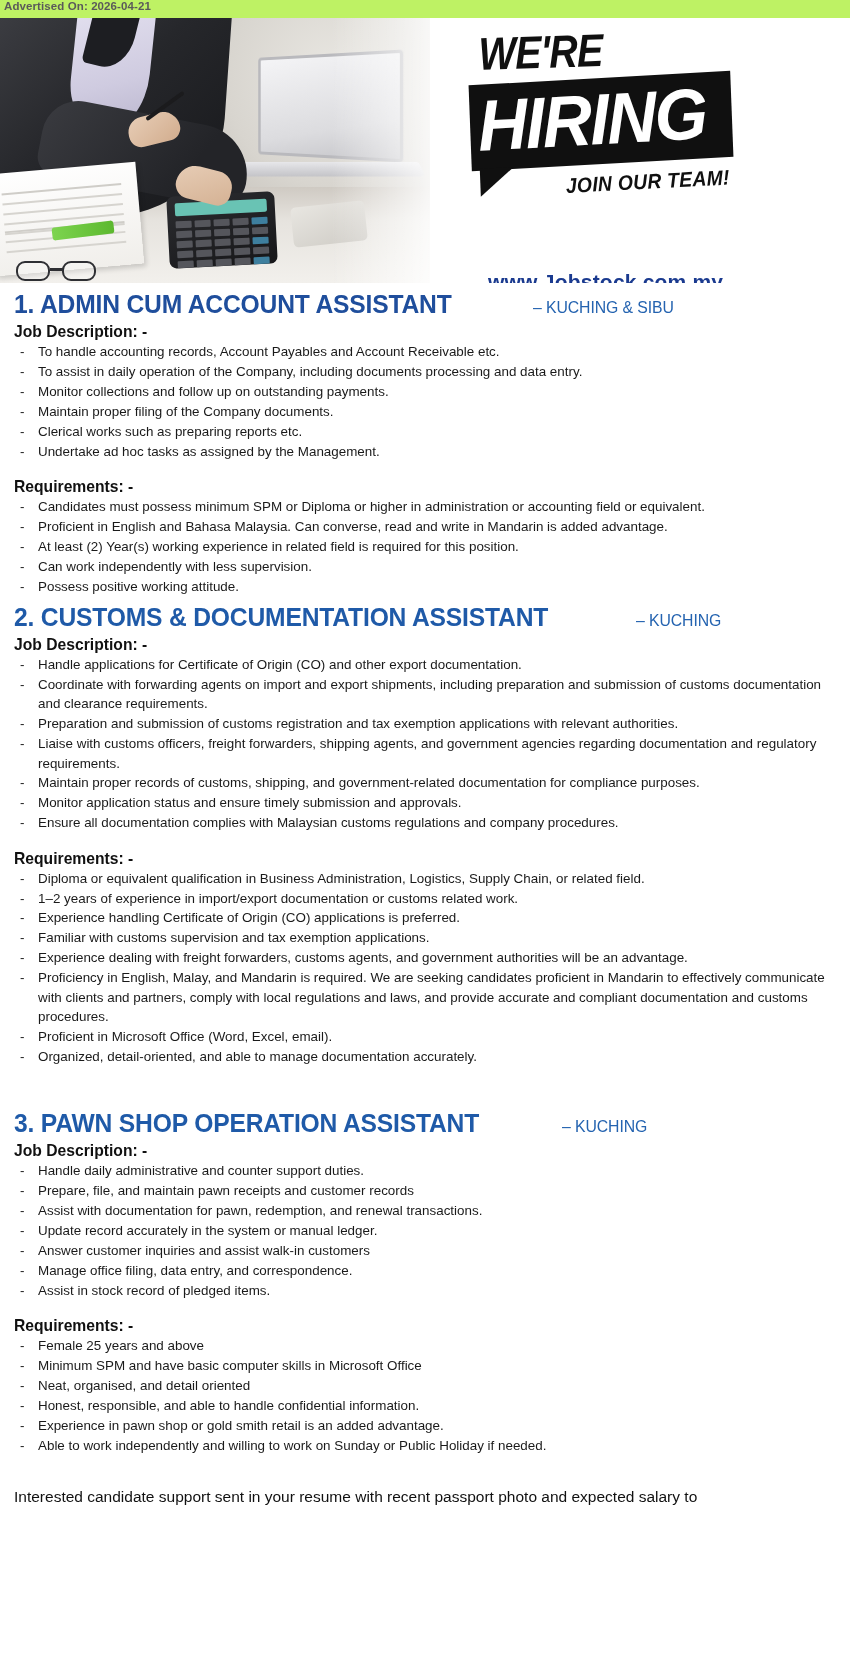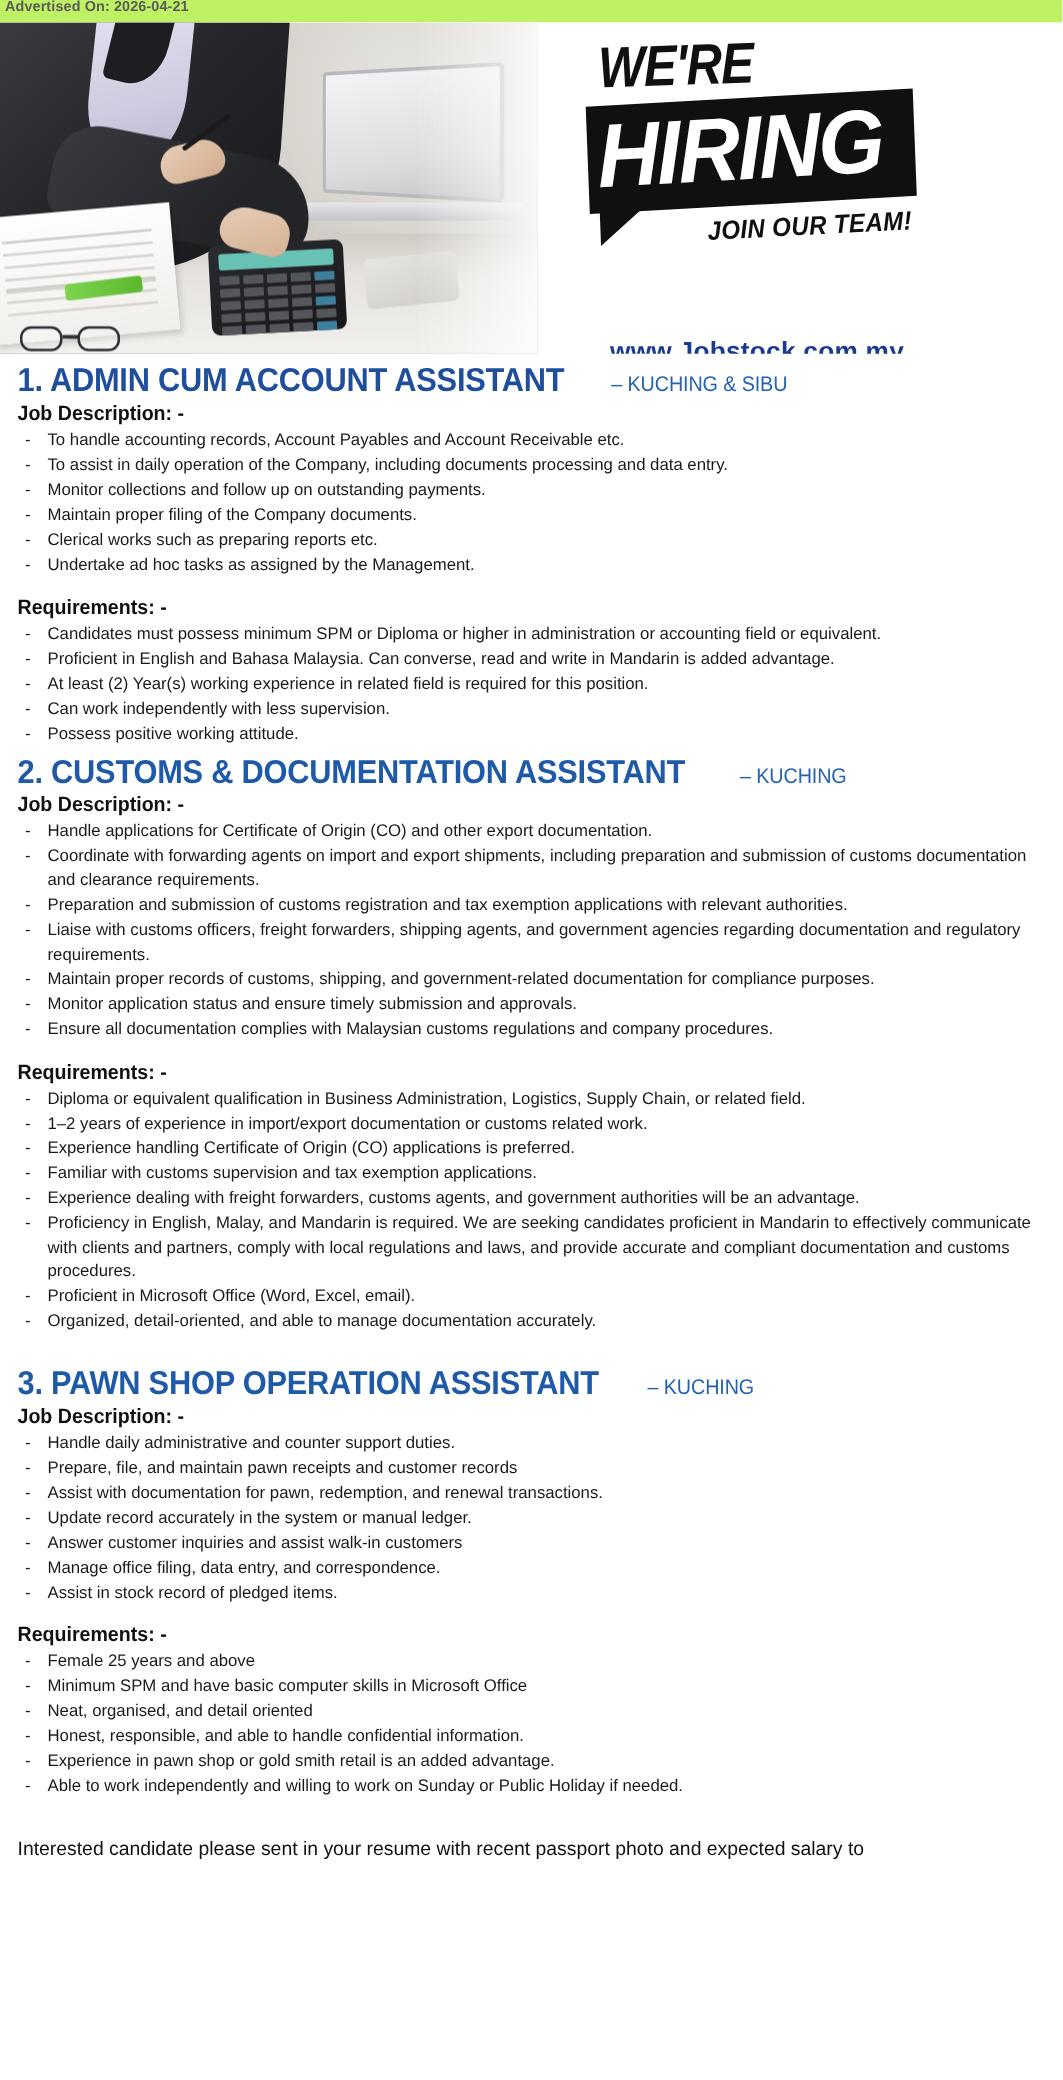--- a/index.html
+++ b/index.html
@@ -204,20 +204,21 @@
     letter-spacing:.2px;
   }
 
   
   .content { padding:0 14px 10px 14px; }
 
   .job { margin-top:6px; }
   .job-title-row {
     display:flex; align-items:baseline; flex-wrap:wrap;
     margin-bottom:1px;
+    gap:44px;
   }
   .job-title {
     font-size:26.5px; font-weight:bold;
     color:#1f4e9c; letter-spacing:-.2px;
     transform:scaleX(.93); transform-origin:left center;
     white-space:nowrap;
   }
   .job-title.alt { color:#1f5aa8; }
   .job-location {
     font-size:17px; color:#2463b0; font-weight:normal;
@@ -451,21 +452,21 @@
           <span class="dash">-</span>
           <span class="txt">Proficient in Microsoft Office (Word, Excel, email).</span>
         </li>
       <li>
           <span class="dash">-</span>
           <span class="txt">Organized, detail-oriented, and able to manage documentation accurately.</span>
         </li>
     </ul>
   </div>
 
-  <div class="job" style="margin-top:25px;">
+  <div class="job" style="margin-top:42px;">
     <div class="job-title-row">
       <span class="job-title alt">3. PAWN SHOP OPERATION ASSISTANT</span>
       <span class="job-location">– KUCHING</span>
     </div>
     <div class="sec-head">Job Description: -</div>
     <ul class="items">
       <li>
           <span class="dash">-</span>
           <span class="txt">Handle daily administrative and counter support duties.</span>
         </li>
@@ -517,16 +518,16 @@
           <span class="txt">Experience in pawn shop or gold smith retail is an added advantage.</span>
         </li>
       <li>
           <span class="dash">-</span>
           <span class="txt">Able to work independently and willing to work on Sunday or Public Holiday if needed.</span>
         </li>
     </ul>
   </div>
 
   <div class="footer">
-    <div class="footer-line">Interested candidate please sent in your resume with recent passport photo and expected salary to</div>
+    <div class="footer-line">Interested candidate support sent in your resume with recent passport photo and expected salary to</div>
   </div>
 
 </div>
 
 </body></html>

